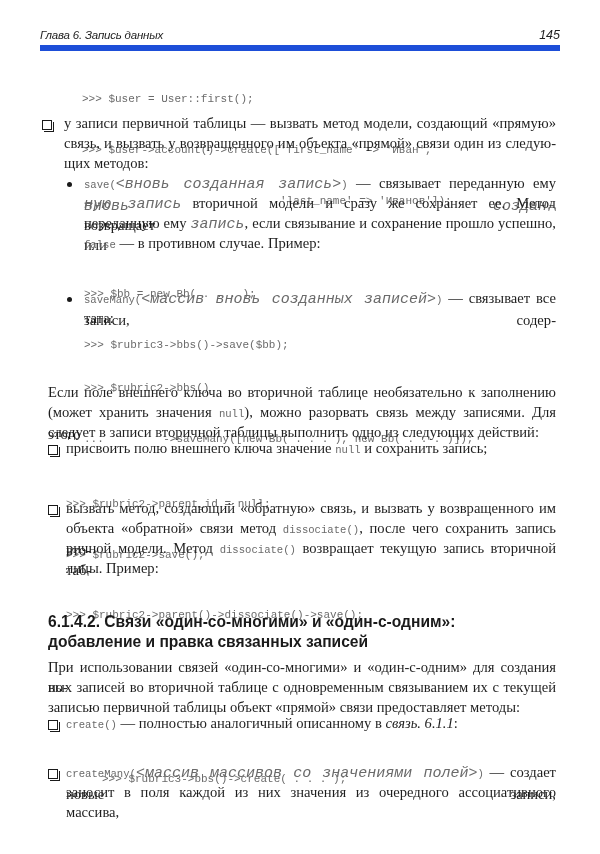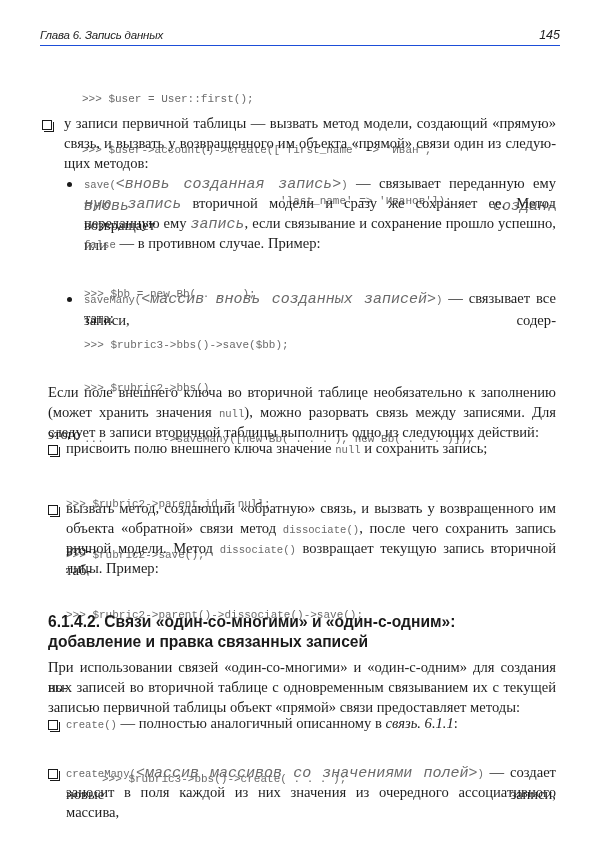--- a/index.html
+++ b/index.html
@@ -1,18 +1,18 @@
 <!DOCTYPE html>
 <html><head>
 <meta charset="utf-8">
 <style>
   html, body { margin: 0; padding: 0; background: #ffffff; }
   body { width: 600px; height: 854px; position: relative; overflow: hidden; color: #1a1a1a; }
   .page { position: absolute; left: 0; top: 0; width: 600px; height: 854px; }
-  .header { position: absolute; left: 40px; top: 28px; width: 520px; height: 17px; border-bottom: 1px solid #1d4ed8; text-align: right; }
+  .header { position: absolute; left: 40px; top: 28px; width: 520px; height: 17px; border-bottom: 6px solid #1d4ed8; text-align: right; }
   .header .chapter { position: absolute; left: 0; top: 1px; font-family: "Liberation Sans", sans-serif; font-style: italic; font-size: 11.5px; color: #222; letter-spacing: -0.2px; }
   .header .pnum { position: absolute; right: 0; top: 0px; font-family: "Liberation Sans", sans-serif; font-style: italic; font-size: 12.5px; color: #222; }
 
   .code { position: absolute; font-family: "Liberation Mono", monospace; font-size: 11px; color: #6a6a6a; white-space: pre; line-height: 17px; }
   .text { position: absolute; font-family: "Liberation Serif", serif; font-size: 14.6px; line-height: 20px; color: #1f1f1f; text-align: justify; }
   .text .line { display: block; height: 20px; white-space: nowrap; }
   .text .line.j { text-align-last: justify; white-space: normal; }
   .mono { font-family: "Liberation Mono", monospace; font-size: 10.6px; color: #6a6a6a; }
   .mono-it { font-family: "Liberation Mono", monospace; font-style: italic; font-size: 15px; color: #6a6a6a; }
   .it { font-style: italic; }

